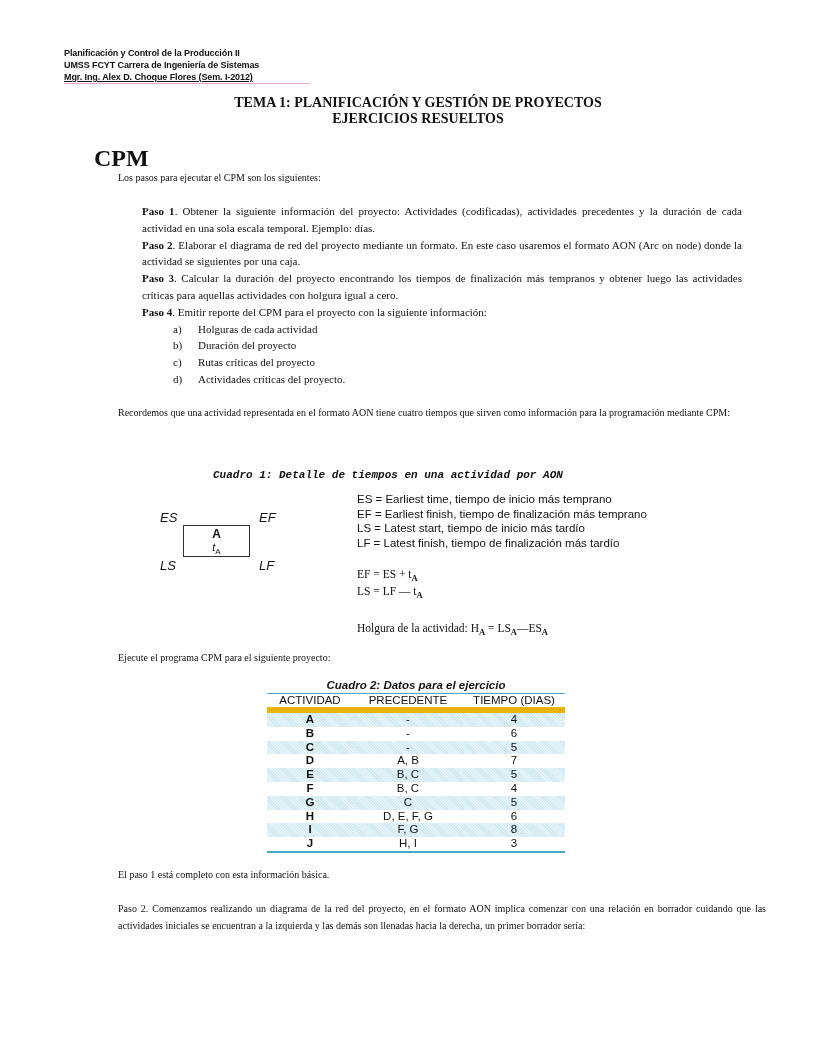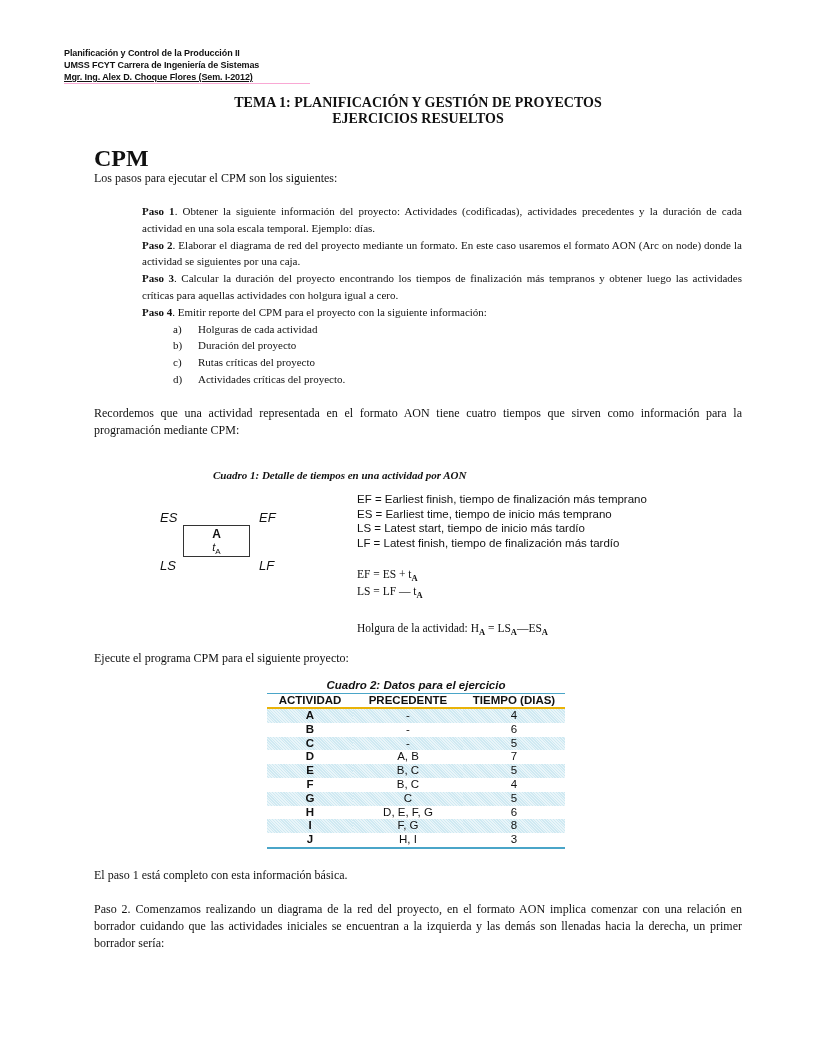--- a/index.html
+++ b/index.html
@@ -5,48 +5,48 @@
   html, body { margin: 0; padding: 0; background: #ffffff; }
   body { width: 816px; height: 1056px; position: relative; overflow: hidden; color: #111; }
 
   .header { position: absolute; left: 64px; top: 47px; font-family: "Liberation Sans", sans-serif; font-size: 9px; font-weight: bold; line-height: 12px; letter-spacing: -0.1px; }
   .header .line3 { text-decoration: underline; display: inline-block; width: 246px; border-bottom: 1px solid #f9a8d4; text-decoration: none; }
   .header .line3 span { text-decoration: underline; }
 
   .title { position: absolute; left: 0; width: 836px; top: 95px; text-align: center; font-family: "Liberation Serif", serif; font-weight: bold; font-size: 14px; line-height: 16px; }
 
   .cpm-h { position: absolute; left: 94px; top: 145px; font-family: "Liberation Serif", serif; font-weight: bold; font-size: 24px; line-height: 26px; }
-  .p { position: absolute; font-family: "Liberation Serif", serif; font-size: 12px; line-height: 16.8px; }
+  .p { position: absolute; font-family: "Liberation Serif", serif; font-size: 10px; line-height: 16.8px; margin-left: 24px; }
   .intro { left: 94px; top: 170px; }
 
   .steps { position: absolute; left: 142px; top: 203px; width: 600px; font-family: "Liberation Serif", serif; font-size: 11px; line-height: 16.8px; text-align: justify; }
   .steps .step { margin: 0; }
   .steps b { font-weight: bold; }
   .list { margin: 0; padding: 0; list-style: none; }
   .list li { position: relative; padding-left: 56px; }
   .list li .mk { position: absolute; left: 31px; }
 
   .recorde { left: 94px; top: 405px; width: 648px; text-align: justify; }
 
-  .cuadro1-title { position: absolute; left: 213px; top: 469px; font-family: Liberation Serif, serif; font-weight: bold; font-style: italic; font-size: 11px; }
+  .cuadro1-title { position: absolute; left: 213px; top: 469px; font-family: Liberation Mono, monospace; font-weight: bold; font-style: italic; font-size: 11px; }
   .aon-label { position: absolute; font-family: "Liberation Sans", sans-serif; font-style: italic; font-size: 13px; }
   .aon-box { position: absolute; left: 183px; top: 525px; width: 67px; height: 32px; border: 1px solid #333; box-sizing: border-box; font-family: "Liberation Sans", sans-serif; text-align: center; }
   .aon-box .act { font-weight: bold; font-size: 12px; line-height: 14px; margin-top: 1px; }
   .aon-box .t { font-style: italic; font-size: 11px; line-height: 12px; }
   .aon-box .t sub { font-size: 8px; font-style: normal; }
 
   .defs { position: absolute; left: 357px; top: 492px; font-family: "Liberation Sans", sans-serif; font-size: 11.5px; line-height: 14.5px; }
   .formula { position: absolute; left: 357px; font-family: Liberation Serif, serif; font-size: 11.5px; line-height: 14px; }
   .formula sub { font-size: 8.5px; font-weight: bold; }
 
   .ejecute { left: 94px; top: 650px; }
 
   .cuadro2-title { position: absolute; left: 267px; width: 298px; top: 679px; text-align: center; font-family: "Liberation Sans", sans-serif; font-weight: bold; font-style: italic; font-size: 11.5px; line-height: 13px; }
   table.data { position: absolute; left: 267px; top: 693px; width: 298px; border-collapse: collapse; font-family: "Liberation Sans", sans-serif; font-size: 11.5px; }
-  table.data th { font-weight: bold; line-height: 13px; padding: 0; border-top: 1.5px solid #4aa5c8; border-bottom: 2px solid #eab308; }
+  table.data th { font-weight: normal; line-height: 13px; padding: 0; border-top: 1.5px solid #4aa5c8; border-bottom: 6px solid #eab308; }
   table.data td { text-align: center; line-height: 13.8px; padding: 0; }
   table.data td.c0 { font-weight: bold; }
   table.data tr.shade td {
     background-color: #cfe9f2;
     background-image: repeating-linear-gradient(45deg, rgba(255,255,255,0.55) 0 1px, transparent 1px 2px);
   }
   table.data tr.last td { border-bottom: 2px solid #4aa5c8; }
   .col0 { width: 86px; } .col1 { width: 110px; } .col2 { width: 102px; }
 
   .paso1 { left: 94px; top: 867px; }
@@ -90,22 +90,22 @@
 <div class="aon-label" style="left:259px; top:510px;">EF</div>
 <div class="aon-label" style="left:160px; top:558px;">LS</div>
 <div class="aon-label" style="left:259px; top:558px;">LF</div>
 
 <div class="aon-box">
   <div class="act">A</div>
   <div class="t"><span>t</span><sub>A</sub></div>
 </div>
 
 <div class="defs">
+  <div>ES = Earliest time, tiempo de inicio más temprano</div>
   <div>EF = Earliest finish, tiempo de finalización más temprano</div>
-  <div>ES = Earliest time, tiempo de inicio más temprano</div>
   <div>LS = Latest start, tiempo de inicio más tardío</div>
   <div>LF = Latest finish, tiempo de finalización más tardío</div>
 </div>
 
 <div class="formula" style="top:567px;"><span>EF = ES + t</span><sub>A</sub></div>
 <div class="formula" style="top:584px;"><span>LS = LF — t</span><sub>A</sub></div>
 <div class="formula" style="top:621px;"><span>Holgura de la actividad: H</span><sub>A</sub><span> = LS</span><sub>A</sub><span>—ES</span><sub>A</sub></div>
 
 <div class="p ejecute">Ejecute el programa CPM para el siguiente proyecto:</div>
 

